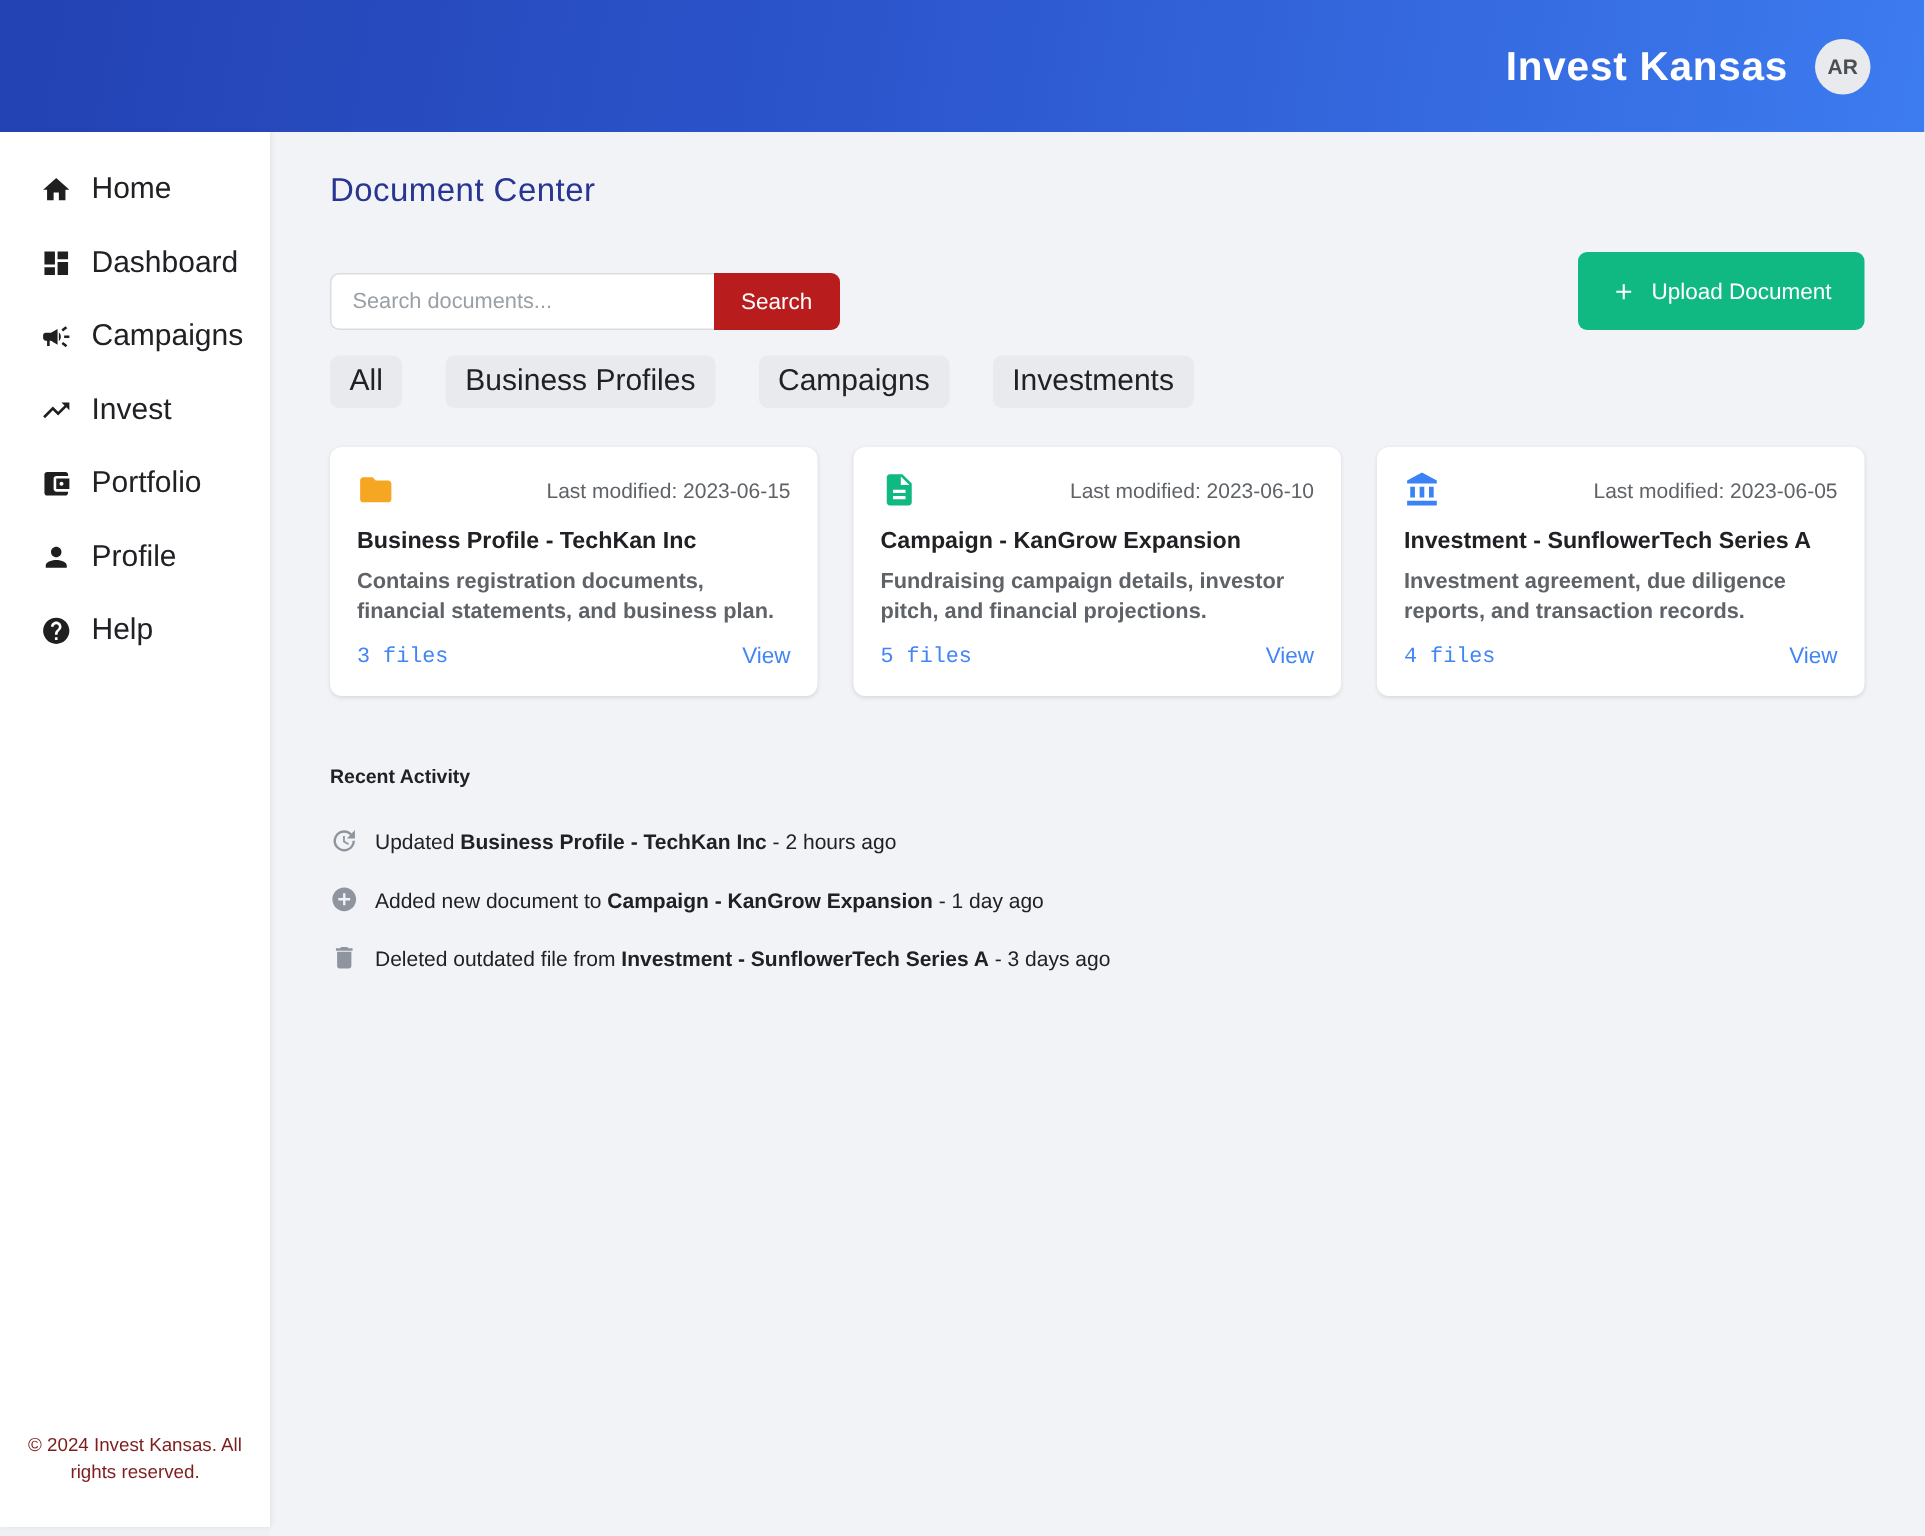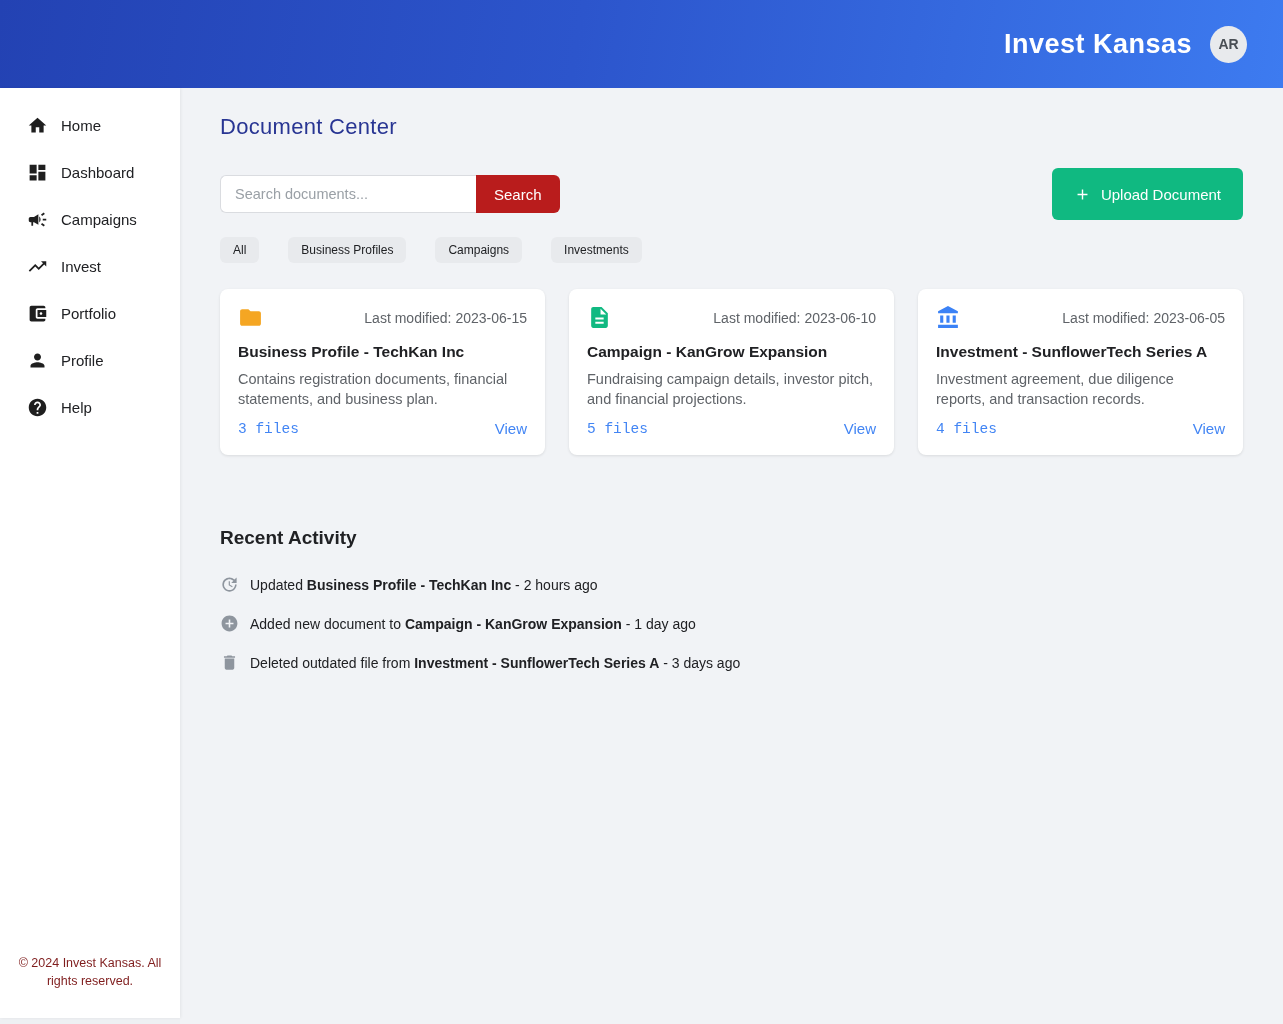--- a/index.html
+++ b/index.html
@@ -48,21 +48,21 @@
     display: flex;
     flex-direction: column;
   }
   .side-nav { padding-top: 14px; }
   .side-item {
     display: flex;
     align-items: center;
     gap: 13px;
     padding: 13px 10px 13px 27px;
     cursor: pointer;
-    font-size: 15px;
+    font-size: 20px;
     color: #202124;
   }
   .side-item svg { width: 21px; height: 21px; flex-shrink: 0; }
   .side-footer {
     position: absolute;
     bottom: 28px;
     left: 15px;
     right: 15px;
     text-align: center;
     font-size: 12.5px;
@@ -79,21 +79,21 @@
   }
   .page-title {
     color: #283593;
     font-size: 22px;
     font-weight: normal;
     letter-spacing: 0.3px;
   }
   .toolbar {
     margin-top: 28px;
     display: flex;
-    align-items: center;
+    align-items: flex-end;
     justify-content: space-between;
   }
   .search-group { display: flex; }
   .search-input {
     width: 256px;
     height: 38px;
     border: 1px solid #dadce0;
     border-right: none;
     border-radius: 6px 0 0 6px;
     background: #ffffff;
@@ -130,21 +130,21 @@
     cursor: pointer;
   }
   .upload-btn svg { width: 17px; height: 17px; }
   
   .chips { margin-top: 17px; display: flex; gap: 29px; }
   .chip {
     background: #e8eaed;
     border: none;
     border-radius: 6px;
     padding: 6px 13px;
-    font-size: 12px;
+    font-size: 20px;
     font-family: inherit;
     color: #202124;
     cursor: pointer;
   }
   
   .cards {
     margin-top: 26px;
     display: grid;
     grid-template-columns: repeat(3, 1fr);
     gap: 24px;
@@ -167,33 +167,34 @@
     margin-top: 13px;
     font-size: 15.5px;
     font-weight: bold;
     color: #202124;
   }
   .card-desc {
     margin-top: 8px;
     font-size: 14.5px;
     line-height: 20px;
     color: #5f6368;
+    font-weight: bold;
   }
   .card-footer {
     margin-top: 11px;
     display: flex;
     align-items: center;
     justify-content: space-between;
   }
   .files-link { font-size: 14.5px; color: #4285f4; text-decoration: none; cursor: pointer; font-family: Liberation Mono, monospace; }
   .view-link { font-size: 15px; color: #4285f4; text-decoration: none; cursor: pointer; }
   
   .activity-title {
-    margin-top: 72px;
-    font-size: 19px;
+    margin-top: 46px;
+    font-size: 13px;
     font-weight: bold;
     color: #202124;
   }
   .activity-list { margin-top: 20px; }
   .activity-row {
     display: flex;
     align-items: center;
     gap: 11px;
     padding: 6px 0;
     margin-bottom: 8px;

